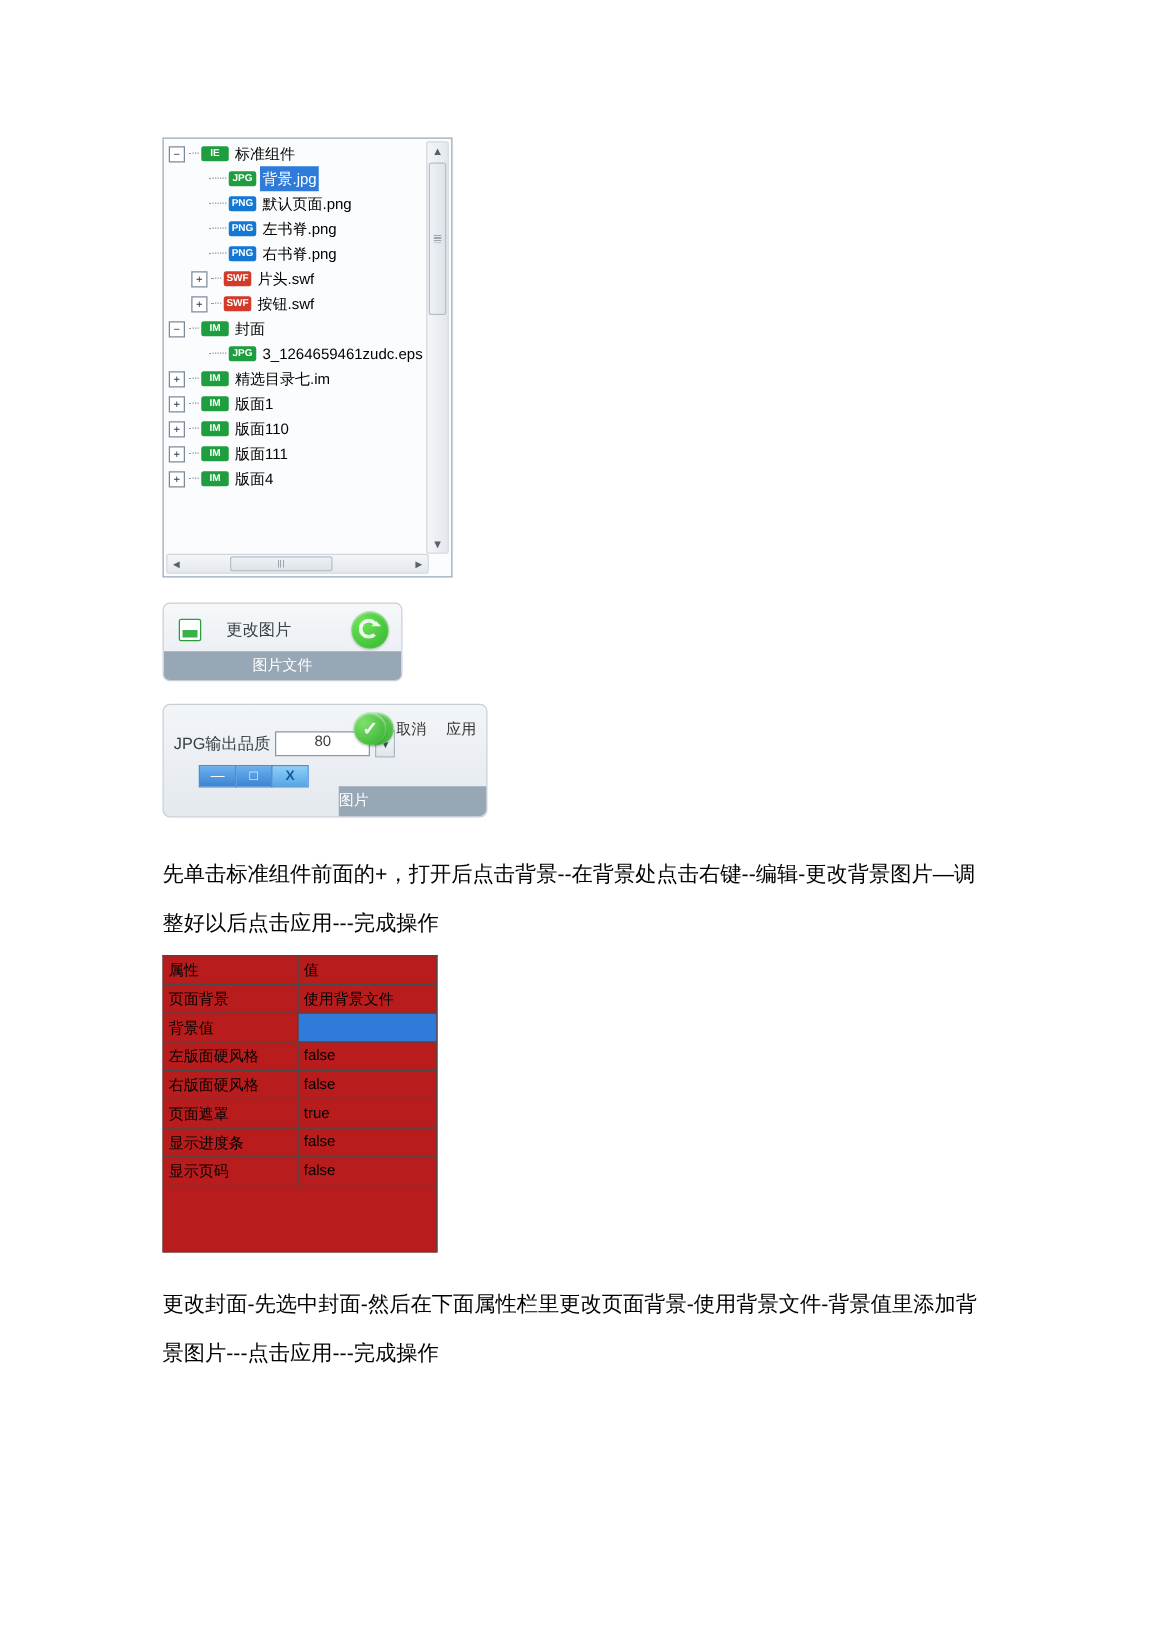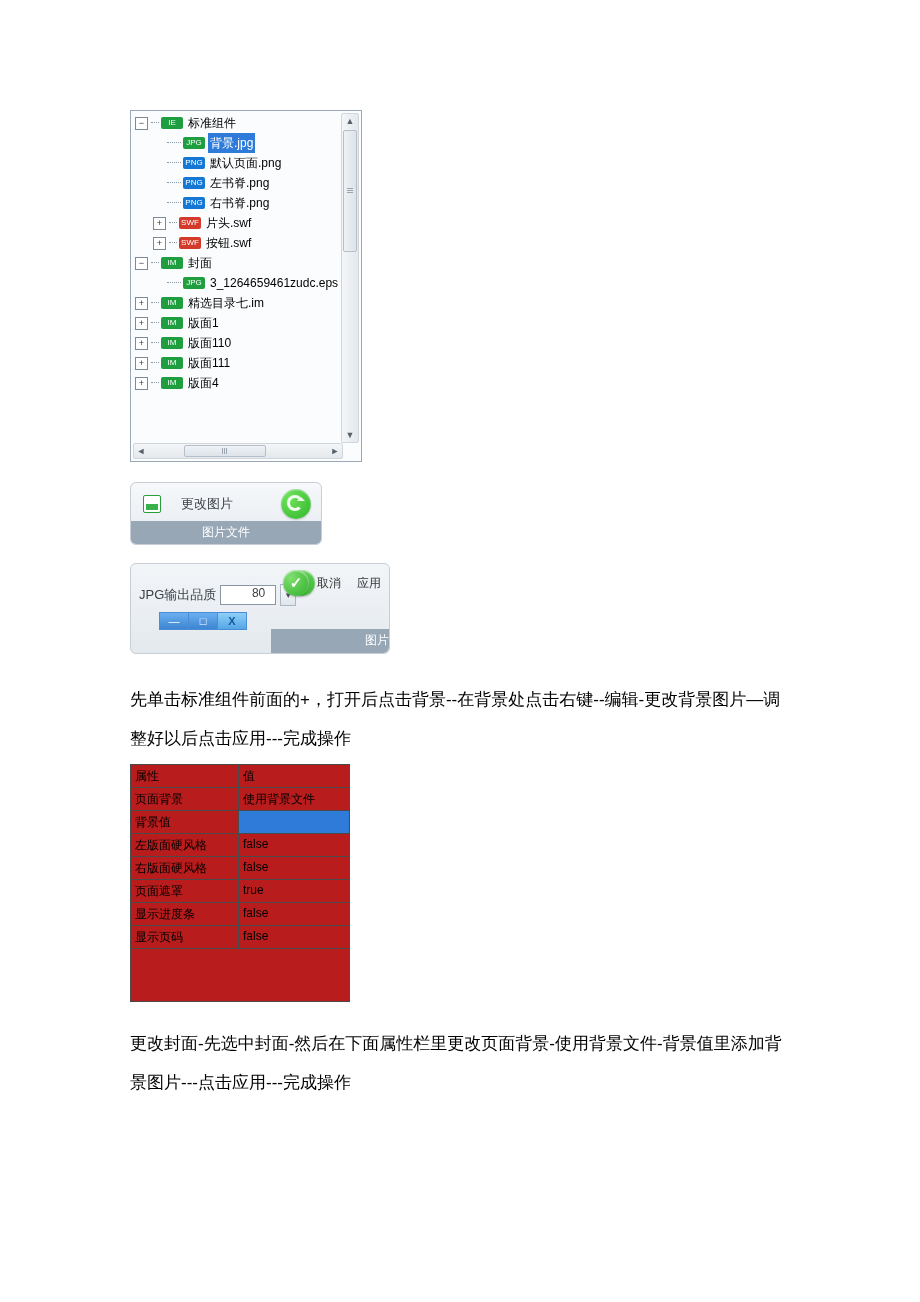--- a/index.html
+++ b/index.html
@@ -66,21 +66,21 @@
     border-top: 1px dotted #8899aa;
     margin-right: 2px;
     flex: 0 0 auto;
   }
   .dots.narrow { width: 8px; }
   .badge {
     display: inline-flex;
     align-items: center;
     justify-content: center;
     font-size: 8px;
-    font-weight: normal;
+    font-weight: bold;
     color: #fff;
     padding: 0 2px;
     height: 12px;
     border-radius: 2px;
     margin-right: 3px;
     flex: 0 0 auto;
     min-width: 18px;
   }
   .badge.ie  { background: #1e9e3e; }
   .badge.jpg { background: #1e9e3e; }
@@ -242,22 +242,22 @@
     padding: 20px 8px 4px 8px;
     gap: 4px;
     font-size: 13px;
     color: #3a3f45;
   }
   .q-input {
     width: 34px;
     height: 18px;
     border: 1px solid #8a96a3;
     background: #fff;
-    text-align: right;
-    padding: 0 10px;
+    text-align: center;
+    padding: 0 20px;
     font-size: 12px;
   }
   .q-dd {
     width: 14px; height: 20px;
     border:1px solid #adb7c1;
     background: linear-gradient(to bottom,#fdfefe,#dfe5eb);
     display:flex; align-items:center; justify-content:center;
     font-size:8px; color:#4a5560;
   }
   .round-btn {
@@ -298,21 +298,21 @@
   .winbtn.close {
     background: linear-gradient(to bottom,#8fcff8,#55a6e6);
     color:#135a9e;
     font-weight:bold;
   }
   .q-footer {
     margin-top:-1px;
     background:#97a7b6;
     color:#fff;
     font-size:12px;
-    text-align:right;
+    text-align:left;
     padding:3px 0 4px 0;
     width: 118px;
     margin-left: 140px;
     border-bottom-right-radius:6px;
   }
   
   .para {
     margin-top: 26px;
     font-size: 17px;
     line-height: 2.3;

